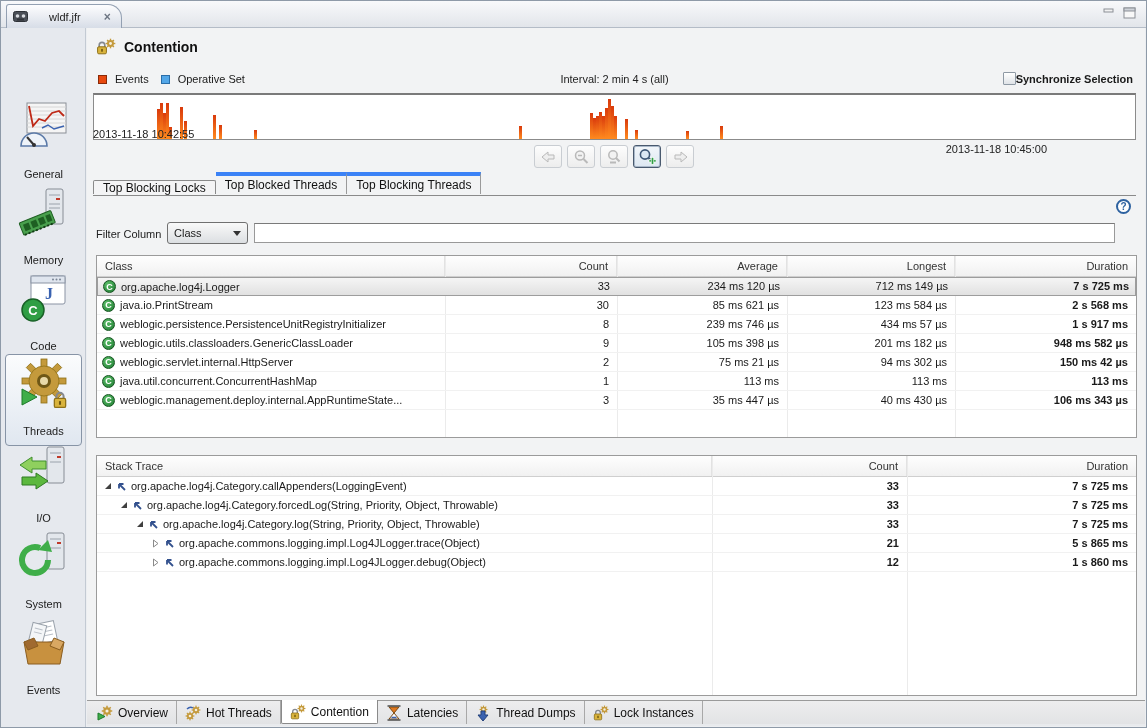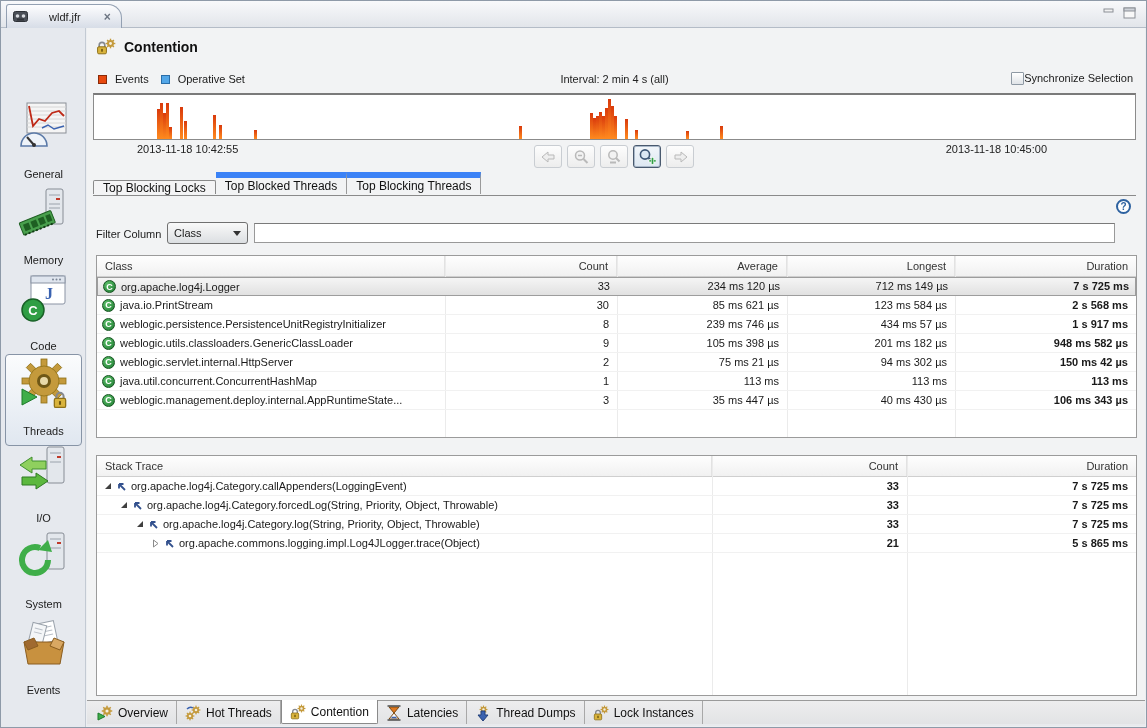--- a/index.html
+++ b/index.html
@@ -23,37 +23,37 @@
   .side-icon{display:block;margin:0 auto;}
 
   
   .content{position:absolute;left:86px;top:27px;right:1px;bottom:1px;background:#f2f3f4;}
   .form-title{position:absolute;left:9px;top:10px;display:flex;align-items:center;gap:8px;}
   .form-title .t{font-size:14px;font-weight:bold;color:#111;}
 
   .legend{position:absolute;left:11px;top:45px;display:flex;align-items:center;gap:8px;}
   .sq{width:9px;height:9px;display:inline-block;border:1px solid #555;}
   .interval{position:absolute;left:6px;top:45px;width:1043px;text-align:center;color:#222;}
-  .sync{position:absolute;top:44px;right:12px;display:flex;align-items:flex-start;gap:0;}
+  .sync{position:absolute;top:44px;right:12px;display:flex;align-items:center;gap:0;font-weight:bold;}
   .checkbox{width:13px;height:13px;border:1px solid #8e99a4;background:linear-gradient(#fff,#dfe3e7);border-radius:1px;}
 
   .chart{position:absolute;left:6px;top:65px;width:1043px;height:47px;background:#fff;border:1px solid #8b8b8b;border-top:2px solid #7a7a7a;}
   .tbar{position:absolute;bottom:0;width:3px;background:linear-gradient(#d93a0c,#ff8a1e);}
-  .date-left{position:absolute;left:6px;top:115px;color:#222;margin-left:44px;}
+  .date-left{position:absolute;left:6px;top:100px;color:#222;}
   .date-right{position:absolute;right:98px;top:115px;color:#222;}
 
   .navbtns{position:absolute;left:447px;top:117px;display:flex;gap:5px;}
   .nbtn{width:28px;height:23px;border:1px solid #c9cdd2;border-radius:3px;background:linear-gradient(#fdfdfd,#ededed);
         display:flex;align-items:center;justify-content:center;cursor:default;}
   .nbtn.active{border:1px solid #49596e;box-shadow:inset 0 0 0 1px #a9b8c9;background:linear-gradient(#f2f6fa,#dde7f1);cursor:pointer;}
 
   
   .vtabs{position:absolute;left:6px;top:144px;display:flex;align-items:flex-end;}
   .vtab{height:22px;padding:0 9px;display:flex;align-items:center;font-size:12px;color:#111;
-        border-right:1px solid #9a9a9a;border-top:6px solid #3b82f6;background:transparent;cursor:pointer;}
+        border-right:1px solid #9a9a9a;border-top:4px solid #3b82f6;background:transparent;cursor:pointer;}
   .vtab.active{height:14px;background:#f4f4f5;border:1px solid #8a8a8a;border-bottom:none;border-radius:2px 2px 0 0;font-size:12px;}
   .pane-line{position:absolute;left:6px;top:167px;width:1043px;border-top:1px solid #8a8a8a;}
 
   .help{position:absolute;right:14px;top:171px;width:15px;height:15px;border:2px solid #2e62a0;border-radius:50%;
         color:#2e62a0;font-weight:bold;font-size:10px;display:flex;align-items:center;justify-content:center;background:#fdfdfd;cursor:pointer;}
 
   .filter-label{position:absolute;left:9px;top:200px;color:#222;}
   .dropdown{position:absolute;left:80px;top:194px;width:81px;height:22px;border:1px solid #707070;border-radius:3px;
             background:linear-gradient(#f9f9f9,#dcdfe2);display:flex;align-items:center;padding:0 6px;cursor:pointer;}
   .dropdown .dval{flex:1;}
@@ -511,20 +511,35 @@
                 </svg>
               </span>
             <svg class="frame-arrow" width="11" height="11">
                 <path d="M9 9 L3 3 M3 3 L3 7.5 M3 3 L7.5 3" stroke="#33518e" stroke-width="1.8" fill="none"></path>
               </svg>
             <span>org.apache.commons.logging.impl.Log4JLogger.trace(Object)</span>
           </div>
           <div class="c r b">21</div>
           <div class="c r b">5 s 865 ms</div>
         </div>
+        <div class="row">
+          <div class="c tree-cell" style="padding-left:54px">
+            <span class="tw">
+                <svg width="8" height="9">
+                  <polygon points="1.5,1 6,4.5 1.5,8" fill="#fff" stroke="#8a8a8a"></polygon>
+                </svg>
+              </span>
+            <svg class="frame-arrow" width="11" height="11">
+                <path d="M9 9 L3 3 M3 3 L3 7.5 M3 3 L7.5 3" stroke="#33518e" stroke-width="1.8" fill="none"></path>
+              </svg>
+            <span>org.apache.commons.logging.impl.Log4JLogger.debug(Object)</span>
+          </div>
+          <div class="c r b">12</div>
+          <div class="c r b">1 s 860 ms</div>
+        </div>
       </div>
     </div>
 
     <div class="btabs">
       <div class="btab">
         <svg width="16" height="16">
           <use href="#sym-gear" x="4" y="0" width="12" height="12" fill="#c49a3c"></use>
           <polygon points="1,8 1,15 8,11.5" fill="#3fae49" stroke="#1d7a2a"></polygon>
         </svg>
         <span>Overview</span>

